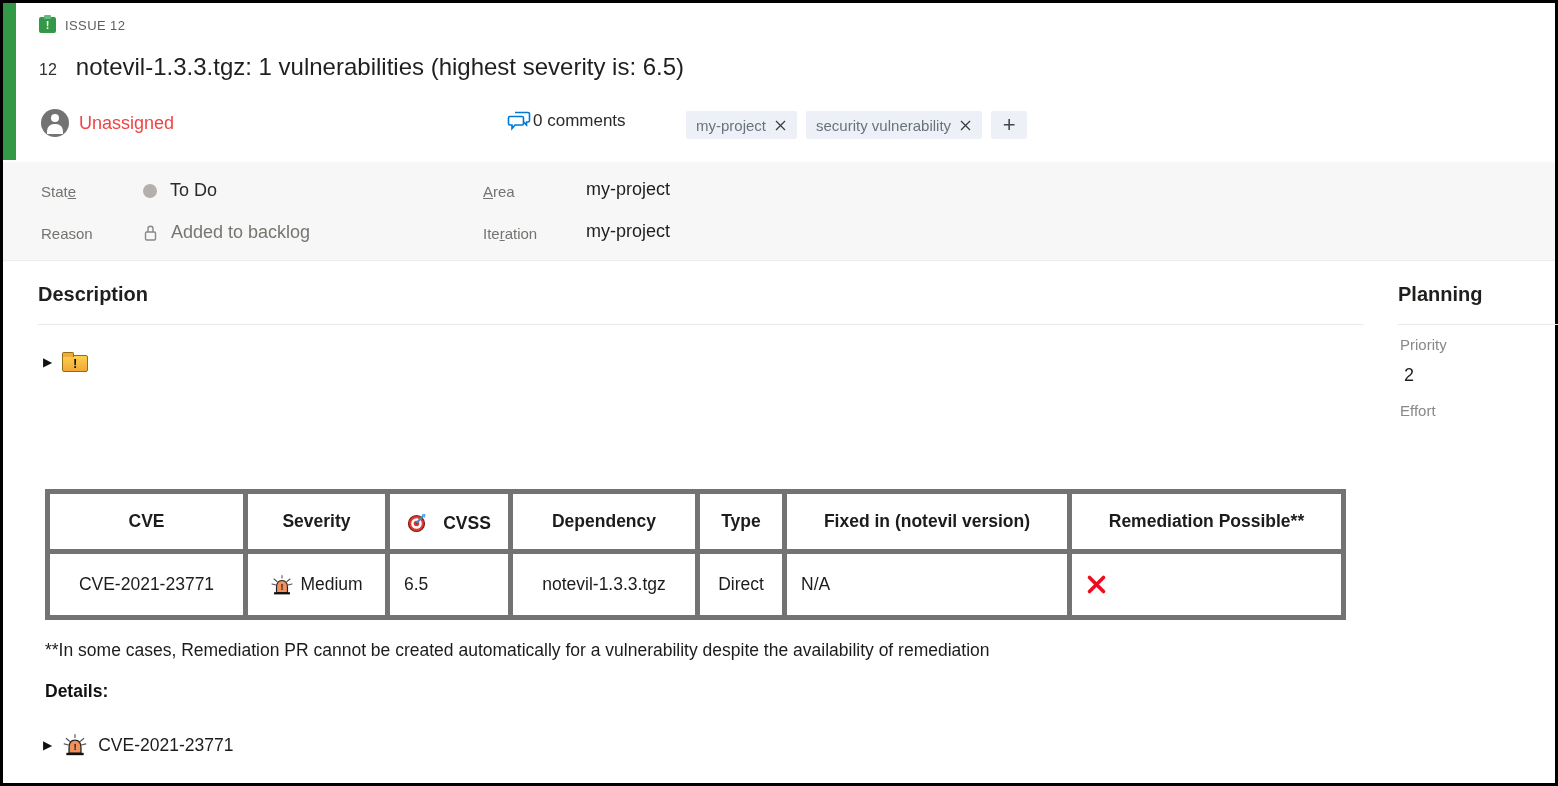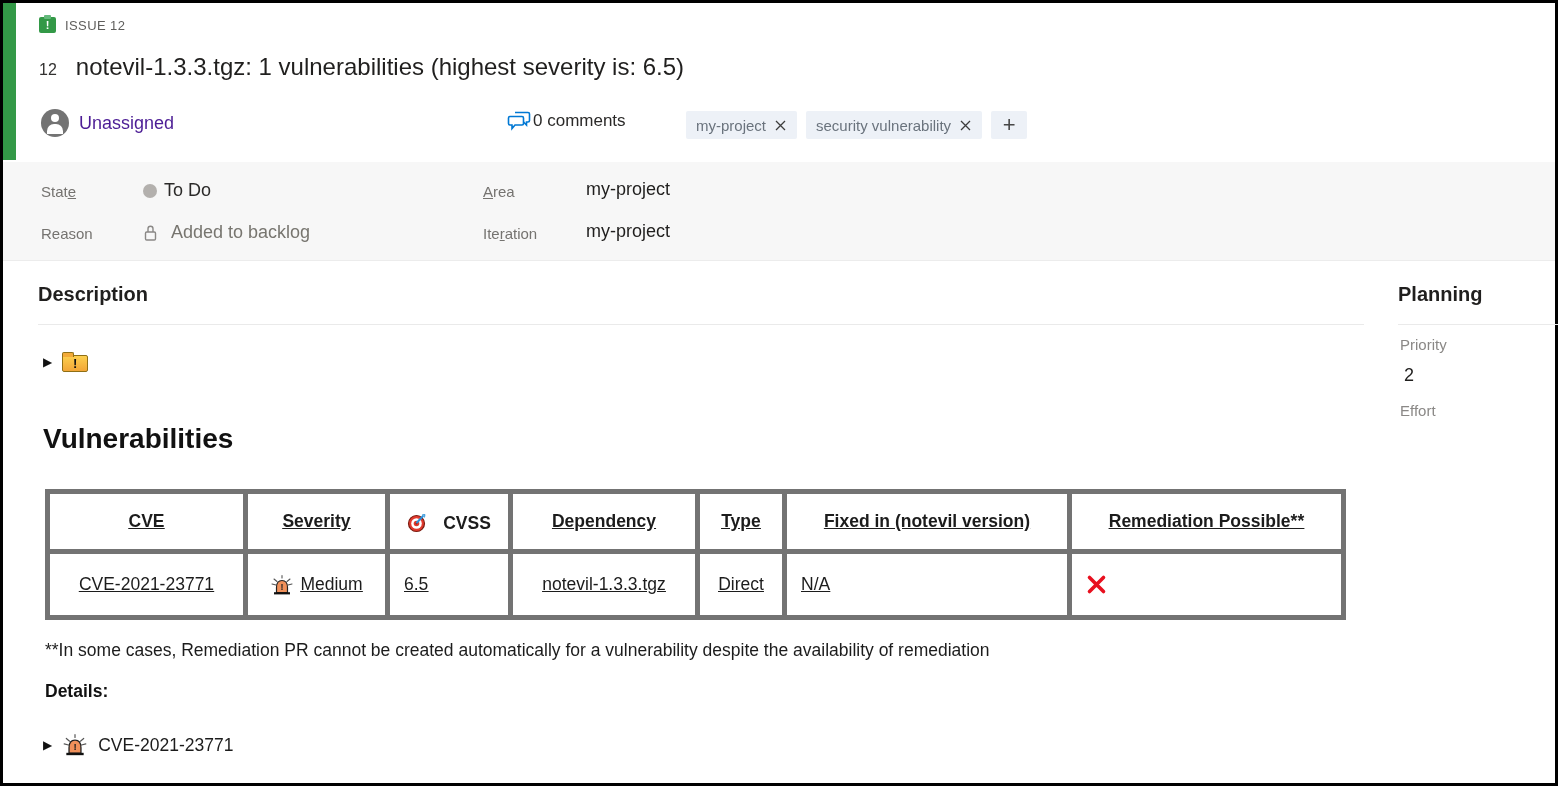--- a/index.html
+++ b/index.html
@@ -24,21 +24,21 @@
     background:#65b97c; border-radius:1px;
   }
   .type-label { font-size:13px; color:#5f5e5c; letter-spacing:0.4px; }
   .title-row { position:absolute; left:36px; top:50px; display:flex; gap:19px; align-items:baseline; }
   .wi-id { font-size:16px; color:#323130; }
   .wi-title { font-size:24px; color:#201f1e; white-space:nowrap; }
   .assignee { position:absolute; left:38px; top:106px; display:flex; align-items:center; gap:10px; }
   .avatar { position:relative; width:28px; height:28px; border-radius:50%; background:#737373; overflow:hidden; }
   .avatar::before { content:""; position:absolute; left:10px; top:5px; width:8px; height:8px; border-radius:50%; background:#fff; }
   .avatar::after { content:""; position:absolute; left:6px; top:15px; width:16px; height:10px; border-radius:7px 7px 0 0; background:#fff; }
-  .assignee-label { font-size:18px; color:#4c1d95; }
+  .assignee-label { font-size:18px; color:#ef4444; }
   .comments { position:absolute; left:504px; top:108px; display:flex; align-items:center; gap:2px; }
   .comments-label { font-size:17px; color:#2b2a29; }
   .tags { position:absolute; left:683px; top:108px; display:flex; align-items:center; gap:9px; }
   .tag {
     display:flex; align-items:center; gap:8px; height:28px; padding:0 10px;
     background:#edf1f7; border-radius:2px;
   }
   .tag-label { font-size:15px; color:#6a737d; }
   .tag-close { display:flex; align-items:center; cursor:pointer; }
   .add-tag {
@@ -46,21 +46,21 @@
     font-size:22px; font-weight:300; color:#474747; line-height:24px; text-align:center; cursor:pointer;
   }
   
   .state-band { position:absolute; left:0; top:159px; width:1552px; height:99px; background:#f7f7f7; border-bottom:1px solid #ececec; }
   .f-label { position:absolute; font-size:15px; color:#757370; }
   .f-label u { text-decoration:underline; }
   .lbl-state { left:38px; top:180px; }
   .lbl-reason { left:38px; top:222px; }
   .lbl-area { left:480px; top:180px; }
   .lbl-iteration { left:480px; top:222px; }
-  .val-state { position:absolute; left:140px; top:177px; display:flex; align-items:center; gap:7px; }
+  .val-state { position:absolute; left:140px; top:177px; display:flex; align-items:center; gap:13px; }
   .state-circle { width:14px; height:14px; border-radius:50%; background:#b3b0ad; }
   .state-text { font-size:18px; color:#2b2a29; }
   .val-reason { position:absolute; left:140px; top:219px; display:flex; align-items:center; gap:13px; }
   .reason-text { font-size:18px; color:#77756f; }
   .val-area { position:absolute; left:583px; top:176px; font-size:18px; color:#201f1e; }
   .val-iteration { position:absolute; left:583px; top:218px; font-size:18px; color:#201f1e; }
   
   .desc-title { position:absolute; left:35px; top:280px; font-size:20px; font-weight:700; color:#201f1e; }
   .desc-divider { position:absolute; left:35px; top:321px; width:1326px; height:1px; background:#eaeaea; }
   .vul-lib-row { position:absolute; left:40px; top:349px; display:flex; align-items:center; gap:10px; }
@@ -72,21 +72,21 @@
   }
   .folder-icon::before {
     content:""; position:absolute; left:-1px; top:-4px; width:10px; height:4px;
     background:#f3aa38; border:1px solid #8f6f15; border-bottom:none; border-radius:2px 2px 0 0;
   }
   .vul-lib-text { font-size:17.5px; }
   .vul-lib-text b { font-weight:700; }
   .vulns-heading { position:absolute; left:40px; top:420px; font-size:28px; font-weight:700; color:#111; }
   
   table.vulns { position:absolute; left:42px; top:486px; border-collapse:collapse; table-layout:fixed; }
-  table.vulns, table.vulns th, table.vulns td { border:5px solid #737373;text-decoration:underline; }
+  table.vulns, table.vulns th, table.vulns td { border:5px solid #737373; }
   table.vulns { border-width:2px; }
   table.vulns th { height:60px; font-size:17.5px; font-weight:700; text-align:center; color:#1c1c1c; background:#fff; }
   table.vulns td { height:66px; font-size:17.5px; color:#1c1c1c; background:#fff; }
   .td-center { text-align:center; }
   .td-left { text-align:left; padding-left:14px; }
   .sev-cell { display:flex; align-items:center; justify-content:center; gap:6px; }
   .cvss-head { display:inline-flex; align-items:center; gap:16px;margin-top:8px; }
   
   .footnote { position:absolute; left:42px; top:637px; font-size:17.5px; color:#1c1c1c; }
   .details-heading { position:absolute; left:42px; top:678px; font-size:17.5px; font-weight:700; color:#111; }
@@ -179,21 +179,20 @@
   <span class="val-iteration">my-project</span>
 
   <div class="desc-title">Description</div>
   <div class="desc-divider"></div>
 
   <div class="vul-lib-row">
     <span class="expand-arrow">▶</span>
     <span class="folder-icon">!</span>
   </div>
 
-  <div class="vulns-heading">Vulnerabilities</div>
 
   <table class="vulns">
     <colgroup>
       <col style="width:198px">
         <col style="width:142px">
         <col style="width:123px">
       <col style="width:187px">
         <col style="width:87px">
         <col style="width:285px">
         <col style="width:274px">

